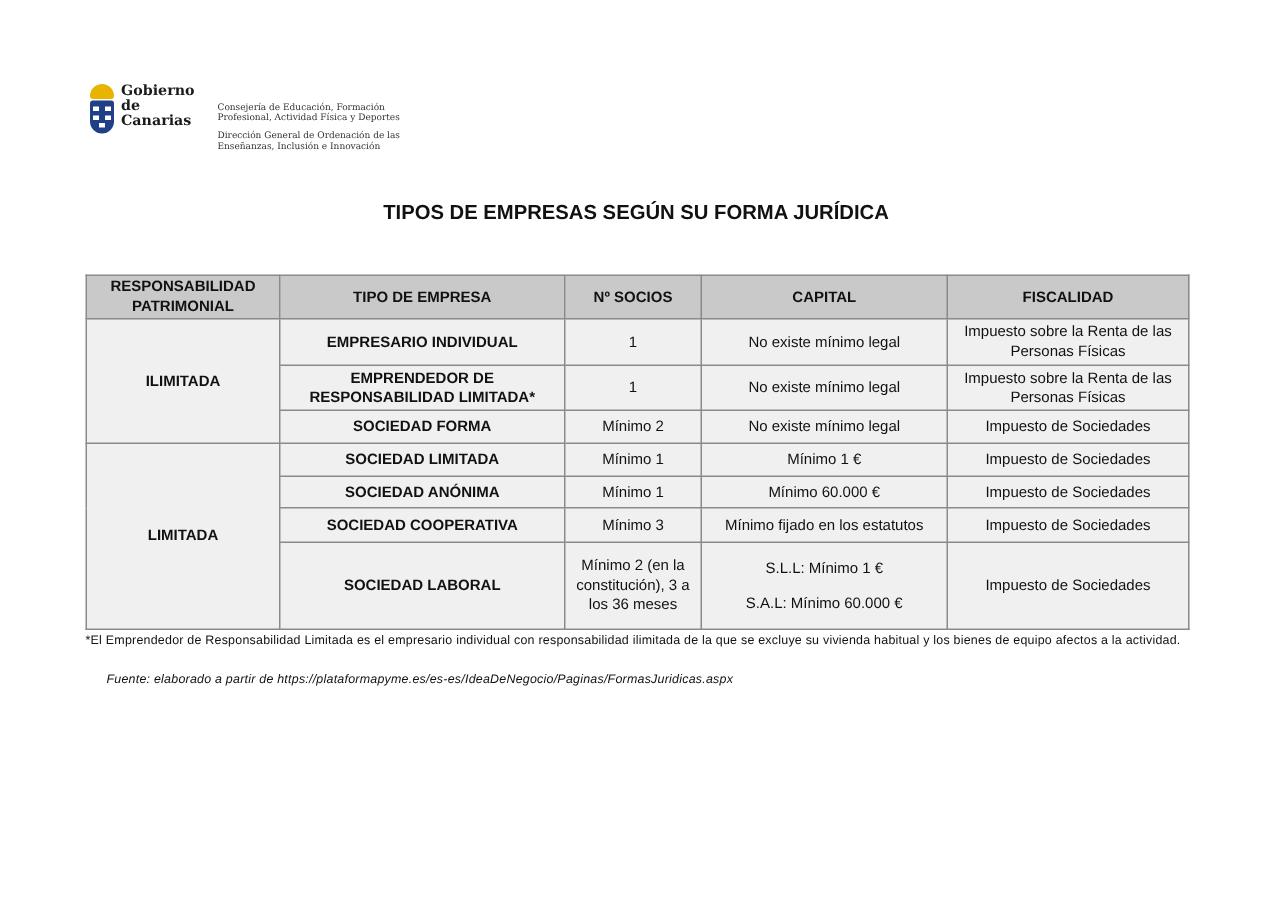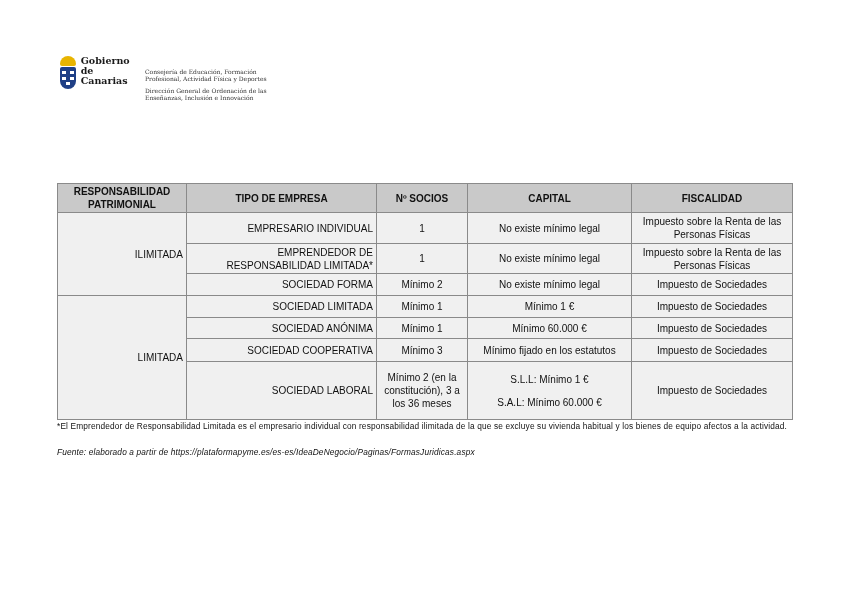--- a/index.html
+++ b/index.html
@@ -41,28 +41,28 @@
   table {
     position: absolute; left: 57px; top: 183px; border-collapse: collapse;
     width: 735px; table-layout: fixed; font-size: 10px;
   }
   td, th {
     border: 1px solid #8a8a8a; text-align: center; vertical-align: middle;
     padding: 0 3px; line-height: 13px;
   }
   th { background: #c9c9c9; font-weight: bold; font-size: 10px; height: 28px; }
   td { background: #f0f0f0; }
-  td.bold { font-weight: normal; text-align: right; }
+  td.bold { font-weight: bold; }
   .sal-gap { height: 10px; }
   .note {
     position: absolute; left: 57px; top: 420px; width: 735px; font-size: 8.3px;
     line-height: 13px; text-align: justify; letter-spacing: 0.15px;
   }
   .source {
-    position: absolute; left: 57px; top: 446px; font-size: 8.3px; font-style: italic;
+    position: absolute; left: 71px; top: 446px; font-size: 8.3px; font-style: italic;
     line-height: 13px; letter-spacing: 0.15px;
   }
 </style>
 </head>
 <body>
 
 <div class="logo">
   <div class="logo-shield">
     <div class="crown"></div>
     <div class="shield">
@@ -81,20 +81,21 @@
 
 <div class="dept">
   <p>Consejería de Educación, Formación</p>
   <p>Profesional, Actividad Física y Deportes</p>
   <div class="gap"></div>
   <p>Dirección General de Ordenación de las</p>
   <p>Enseñanzas, Inclusión e Innovación</p>
 </div>
 
 <div class="title">
+  <div>TIPOS DE EMPRESAS SEGÚN SU FORMA JURÍDICA</div>
 </div>
 
 <table>
   <colgroup>
     <col style="width:129px">
       <col style="width:190px">
       <col style="width:91px">
       <col style="width:164px">
       <col style="width:161px">
   </colgroup>

